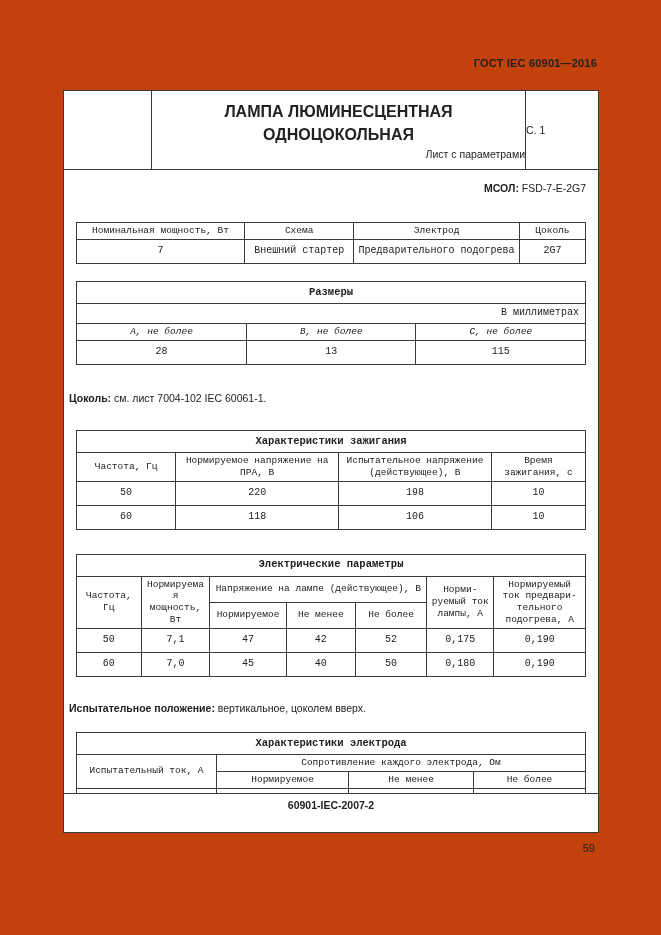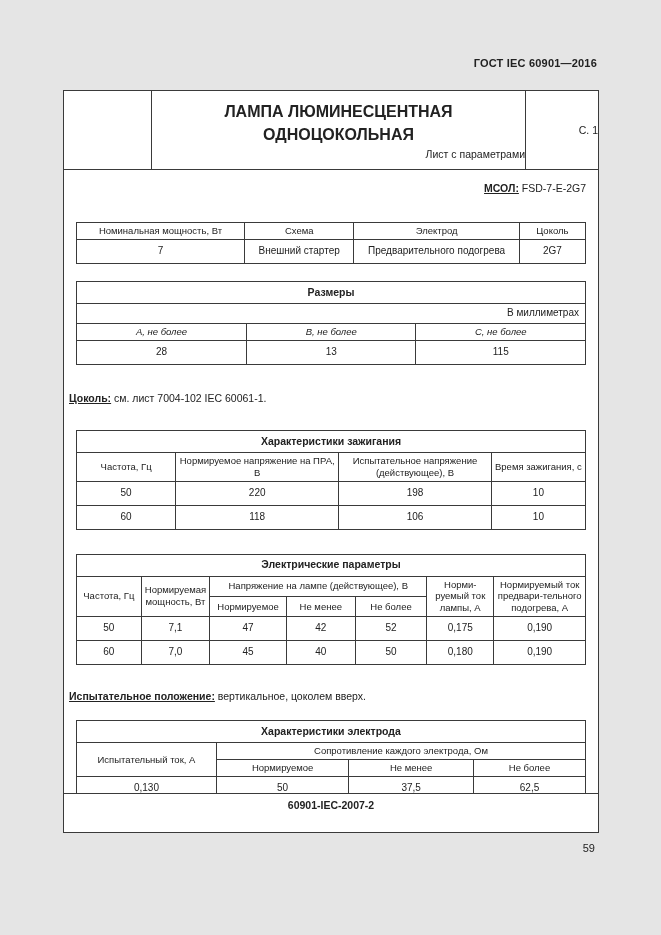--- a/index.html
+++ b/index.html
@@ -1,35 +1,35 @@
 <!DOCTYPE html>
 <html><head>
 <meta charset="utf-8">
 <style>
   html,body{margin:0;padding:0;background:#ffffff;}
   body{font-family:"Liberation Sans",sans-serif;color:#222;}
-  .page{position:relative;width:661px;height:935px;background:#e5e5e5;overflow:hidden;}
+  .page{position:relative;width:661px;height:935px;background:#c2410c;overflow:hidden;}
   .doc-ref{position:absolute;top:57px;right:64px;font-size:11px;font-weight:bold;letter-spacing:.2px;}
   .content-box{position:absolute;left:63px;top:90px;width:534px;height:741px;border:1px solid #3a3a3a;background:#fff;}
   
   .header-band{display:flex;border-bottom:1px solid #3a3a3a;height:78px;}
   .hb-left{width:87px;border-right:1px solid #3a3a3a;}
   .hb-center{flex:1;border-right:1px solid #3a3a3a;padding-top:9px;display:flex;flex-direction:column;}
   .hb-title{font-size:16px;font-weight:bold;text-align:center;line-height:1.45;}
   .hb-sub{font-size:10.5px;text-align:right;margin-top:2px;}
   .hb-channel{font-size:10.5px;font-weight:bold;text-align:right;padding-right:7px;margin-top:auto;padding-bottom:5px;}
-  .hb-right{width:72px;display:flex;align-items:center;justify-content:flex-end;font-size:10.5px;}
+  .hb-right{width:72px;display:flex;align-items:center;justify-content:flex-start;font-size:10.5px;}
   
   .model-line{margin-top:12px;padding-right:12px;text-align:right;font-size:10.5px;}
-  .bold{font-weight:bold;text-decoration:underline;}
+  .bold{font-weight:bold;}
   .note{font-size:10.5px;padding-left:5px;}
   .note-base{margin-top:27px;}
   .note-position{margin-top:25px;}
   
-  .tbl{border-collapse:collapse;margin-left:12px;margin-right:24px;width:calc(100% - 24px);table-layout:fixed;}
+  .tbl{border-collapse:collapse;margin-left:12px;margin-right:24px;width:calc(100% - 24px);table-layout:fixed;font-family:Liberation Mono, monospace;}
   .tbl td{border:1px solid #3a3a3a;text-align:center;vertical-align:middle;padding:2px 3px;font-size:10px;line-height:1.25;word-wrap:break-word;}
   .tbl td.title{font-weight:bold;font-size:10.5px;height:17px;}
   .tbl td.hd{font-size:9.5px;}
   .tbl td.data{height:19px;}
   .tbl td.units{text-align:right;padding-right:6px;height:15px;}
   .tbl td.ital{font-style:italic;}
   .t-general{margin-top:28px;}
   .t-dimensions{margin-top:17px;border-radius:29px;}
   .t-ignition{margin-top:26px;}
   .t-electrical{margin-top:24px;}

